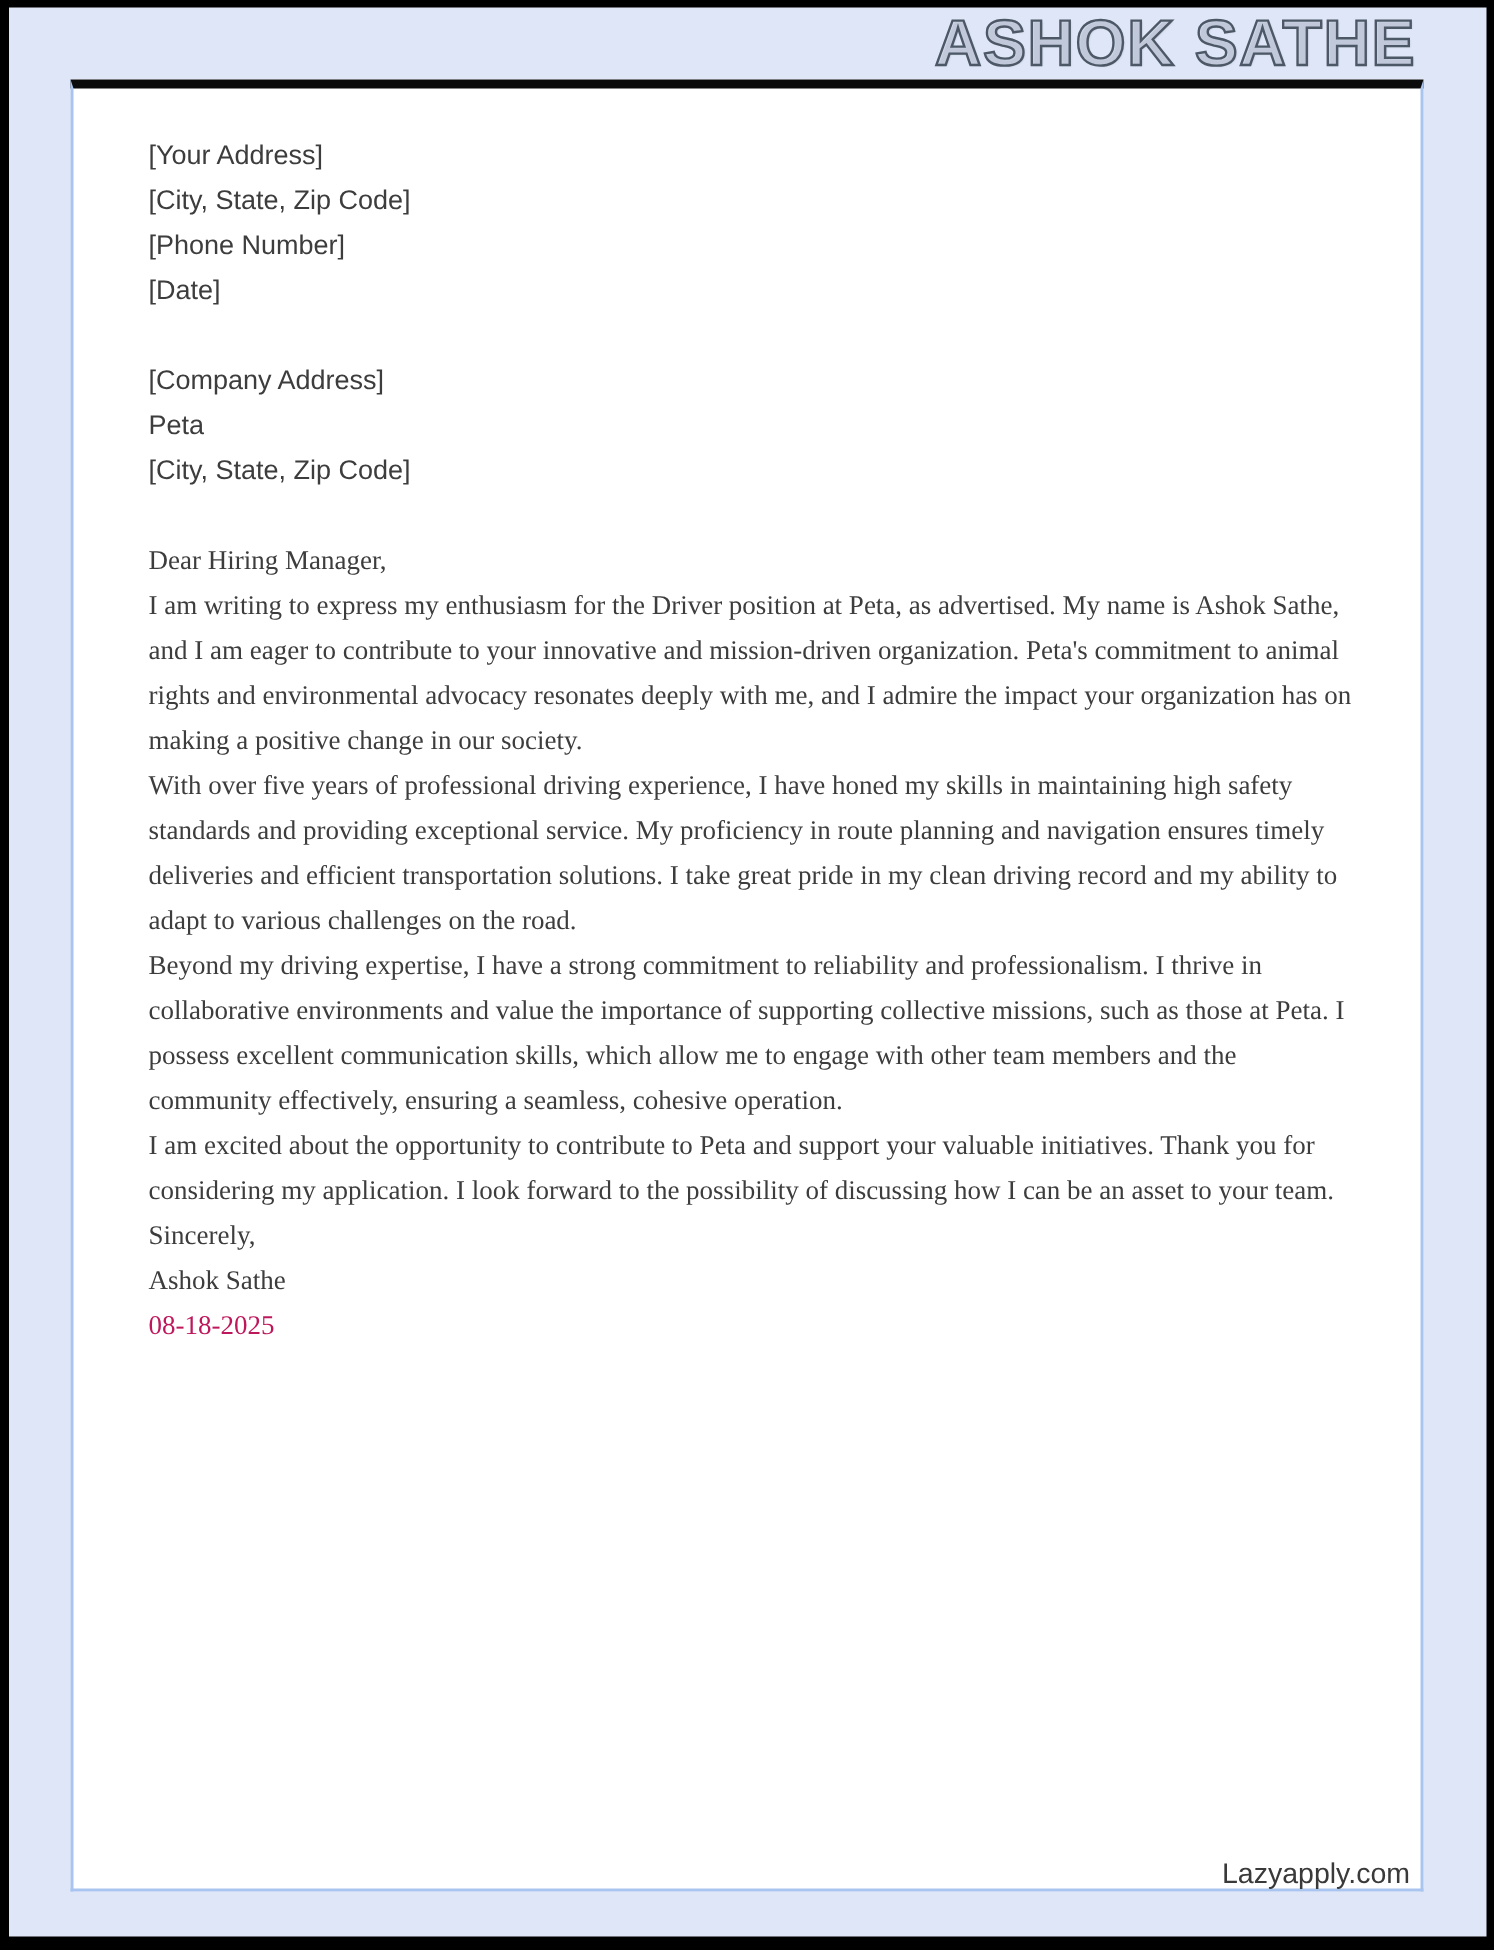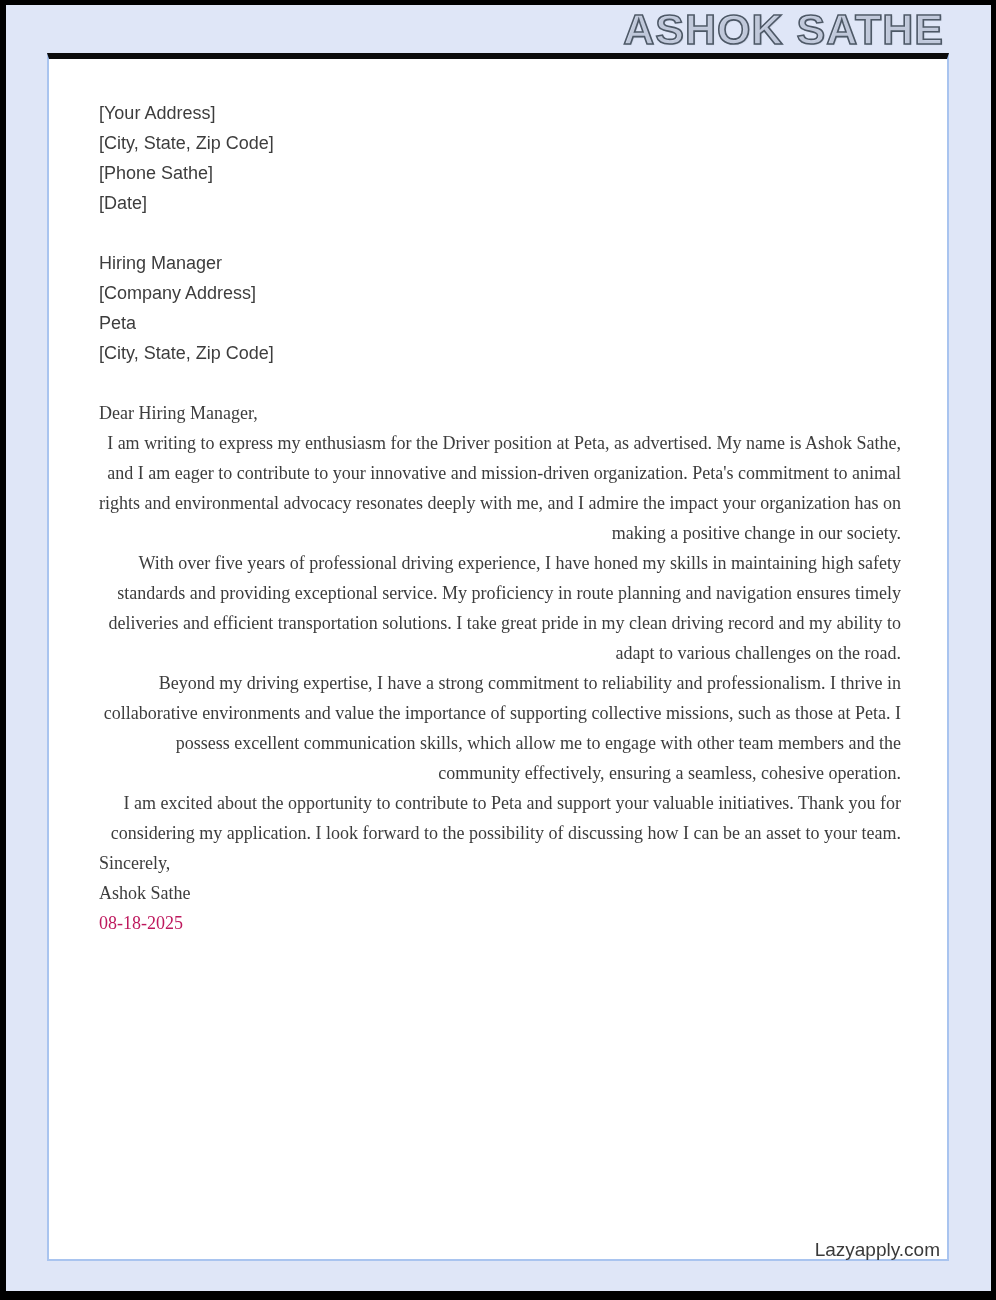--- a/index.html
+++ b/index.html
@@ -51,29 +51,29 @@
     width: 902px;
     height: 1208px;
     box-sizing: border-box;
     background: #ffffff;
     border: 2px solid #a9c4ef;
     border-top: 6px solid #0b0b0b;
     overflow: visible;
     z-index: 2;
   }
   .content {
-    padding: 39px 46px 0 50px;
+    padding: 29px 46px 0 50px;
     font-size: 18px;
     line-height: 30px;
     color: #3d3d3d;
   }
   .block { margin: 0 0 30px 0; }
   .block p, .content p { margin: 0; font-family: Liberation Serif, serif; }
   .line { height: 30px; white-space: nowrap; }
-  .para { text-align: right; }
+  .para { text-align: left; }
   .signature-name { margin-bottom: 0; }
   .letter-date {
     margin-top: 8px;
     color: #be185d;
     position: relative;
     z-index: 4;
     white-space: nowrap;
   }
   .watermark {
     position: absolute;
@@ -93,26 +93,25 @@
   <div class="desk"></div>
 
   <div class="header-name">ASHOK SATHE</div>
 
   <div class="page">
     <div class="content">
 
       <div class="block">
         <div class="line">[Your Address]</div>
         <div class="line">[City, State, Zip Code]</div>
-        <div class="line">[Phone Sathe]</div>
+        <div class="line">[Phone Number]</div>
         <div class="line">[Date]</div>
       </div>
 
       <div class="block">
-        <div class="line">Hiring Manager</div>
         <div class="line">[Company Address]</div>
         <div class="line">Peta</div>
         <div class="line">[City, State, Zip Code]</div>
       </div>
 
       <p class="block">Dear Hiring Manager,</p>
 
       <p class="block para">I am writing to express my enthusiasm for the Driver position at Peta, as advertised. My name is Ashok Sathe, and I am eager to contribute to your innovative and mission-driven organization. Peta's commitment to animal rights and environmental advocacy resonates deeply with me, and I admire the impact your organization has on making a positive change in our society.</p>
       <p class="block para">With over five years of professional driving experience, I have honed my skills in maintaining high safety standards and providing exceptional service. My proficiency in route planning and navigation ensures timely deliveries and efficient transportation solutions. I take great pride in my clean driving record and my ability to adapt to various challenges on the road.</p>
       <p class="block para">Beyond my driving expertise, I have a strong commitment to reliability and professionalism. I thrive in collaborative environments and value the importance of supporting collective missions, such as those at Peta. I possess excellent communication skills, which allow me to engage with other team members and the community effectively, ensuring a seamless, cohesive operation.</p>

